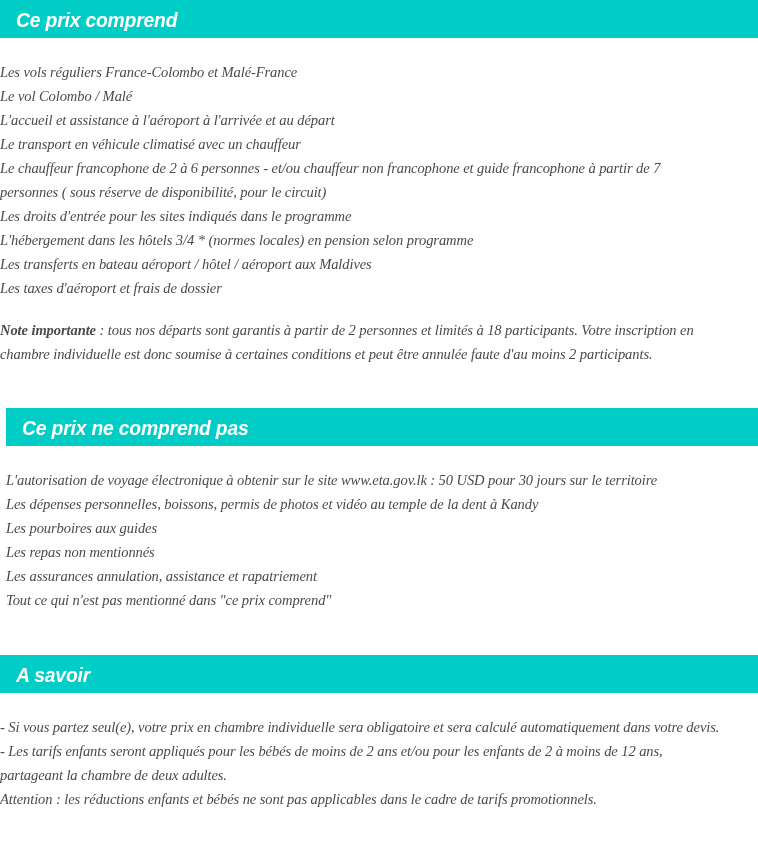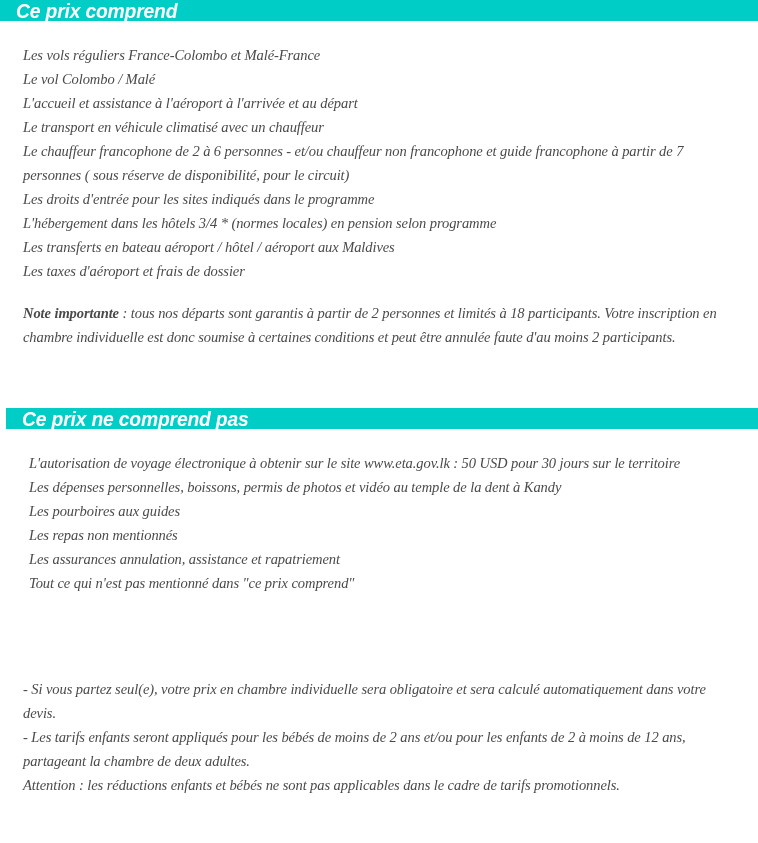--- a/index.html
+++ b/index.html
@@ -17,42 +17,41 @@
     position: relative;
     width: 758px;
     height: 843px;
     background: #ffffff;
   }
   .section {
     width: 758px;
   }
   .section-header {
     background: #00cec6;
-    height: 21px;
+    height: 38px;
     display: flex;
     align-items: center;
     padding: 0 0 0 16px;
     box-sizing: border-box;
   }
   .section-header-title {
     color: #ffffff;
     font-family: "Liberation Sans", "DejaVu Sans", sans-serif;
     font-style: italic;
     font-weight: bold;
     font-size: 21px;
     line-height: 21px;
     letter-spacing: -0.2px;
     transform: scaleX(0.92);
     transform-origin: left center;
     white-space: nowrap;
   }
   .section-body {
     padding: 0 14px 0 0;
     box-sizing: border-box;
-    margin-left: 23px;
   }
   .body-line {
     color: #4a4a4a;
     font-family: "Liberation Serif", "DejaVu Serif", serif;
     font-style: italic;
     font-size: 15px;
     line-height: 24px;
     letter-spacing: -0.1px;
     transform: scaleX(0.97);
     transform-origin: left center;
@@ -104,20 +103,23 @@
       <div class="body-line">L'autorisation de voyage électronique à obtenir sur le site www.eta.gov.lk : 50 USD pour 30 jours sur le territoire</div>
       <div class="body-line">Les dépenses personnelles, boissons, permis de photos et vidéo au temple de la dent à Kandy</div>
       <div class="body-line">Les pourboires aux guides</div>
       <div class="body-line">Les repas non mentionnés</div>
       <div class="body-line">Les assurances annulation, assistance et rapatriement</div>
       <div class="body-line">Tout ce qui n'est pas mentionné dans "ce prix comprend"</div>
     </div>
   </div>
 
   <div class="section" id="sec-a-savoir">
+    <div class="section-header">
+      <span class="section-header-title">A savoir</span>
+    </div>
     <div class="section-body">
       <div class="gap-1"></div>
       <div class="body-line">- Si vous partez seul(e), votre prix en chambre individuelle sera obligatoire et sera calculé automatiquement dans votre devis.</div>
       <div class="body-line">- Les tarifs enfants seront appliqués pour les bébés de moins de 2 ans et/ou pour les enfants de 2 à moins de 12 ans, partageant la chambre de deux adultes.</div>
       <div class="body-line">Attention : les réductions enfants et bébés ne sont pas applicables dans le cadre de tarifs promotionnels.</div>
     </div>
   </div>
 
 </div>
 

